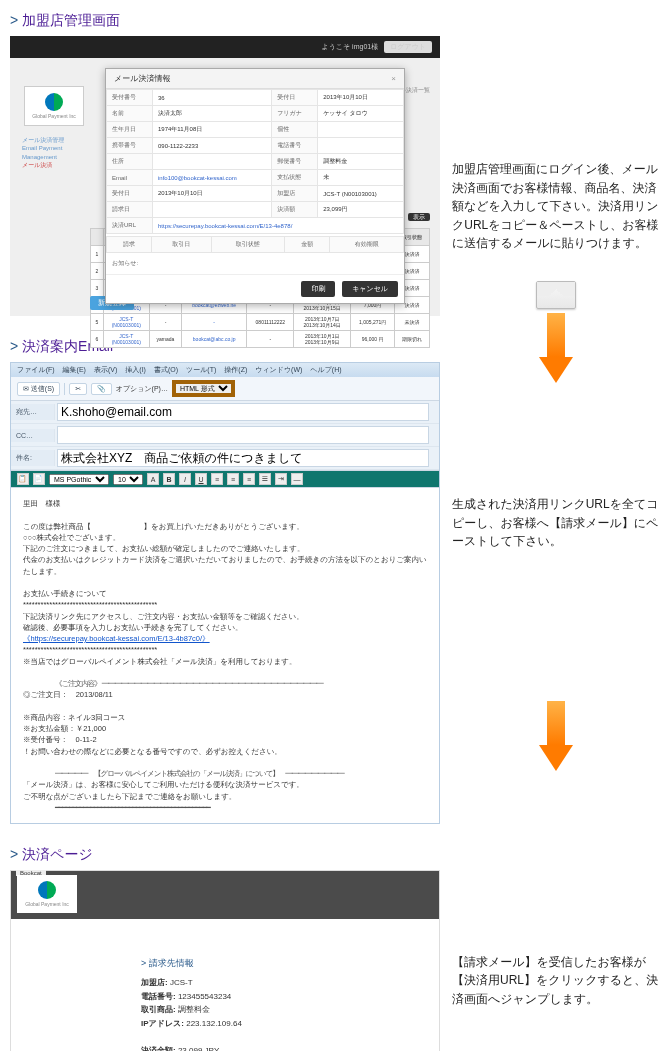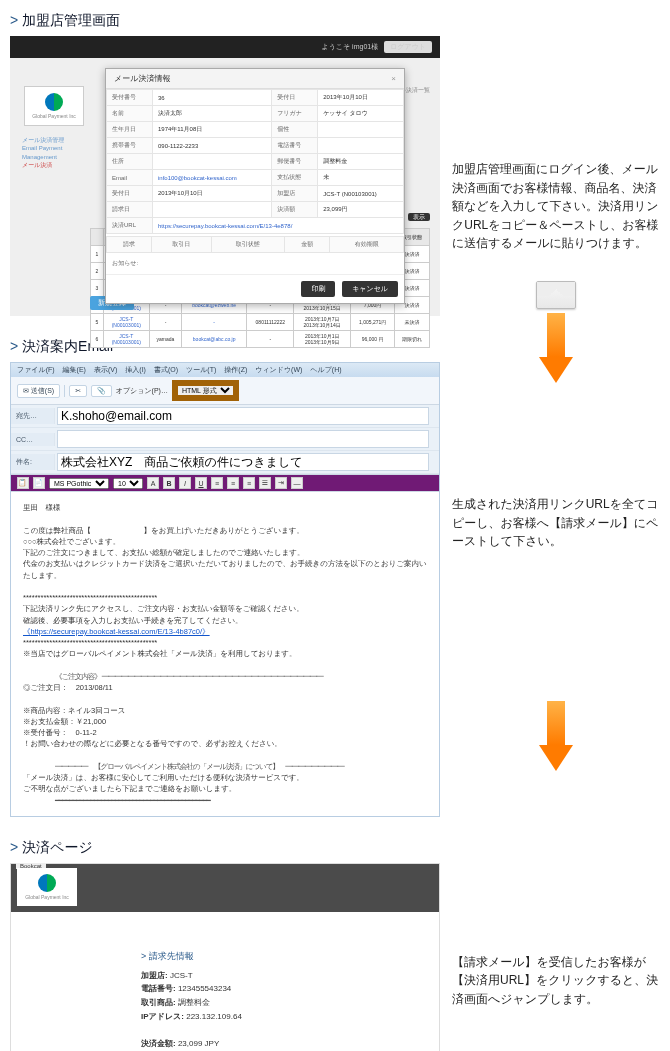--- a/index.html
+++ b/index.html
@@ -1,20 +1,20 @@
 <!DOCTYPE html>
 <html><head>
 <meta charset="utf-8">
 <style>
   * { box-sizing: border-box; margin: 0; padding: 0; }
   body { font-family: "Hiragino Sans", "Meiryo", sans-serif; font-size: 10px; color: #333; background: #fff; width: 670px; }
   .page { display: flex; gap: 12px; padding: 6px 10px 20px; }
   .left-col { width: 430px; }
   .right-col { width: 210px; padding-top: 110px; }
-  .sec-hdr { font-size: 14px; color: #0f172a; margin: 6px 0 6px; font-weight: normal; }
+  .sec-hdr { font-size: 14px; color: #4c1d95; margin: 6px 0 6px; font-weight: normal; }
   .sec-hdr::before { content: "> "; color: #2a5a8a; }
   .caption { font-size: 12px; line-height: 1.55; color: #222; margin-top: 44px; }
   .arrow-wrap { display: flex; flex-direction: column; align-items: center; margin: 28px 0; }
   .envelope { width: 40px; height: 28px; background: linear-gradient(#f8f8f8,#e8e8e8); border: 1px solid #bbb; border-radius: 2px; position: relative; box-shadow: 0 1px 2px rgba(0,0,0,.2); margin-bottom: 4px; }
   .envelope::before { content: ""; position: absolute; top: 0; left: 0; right: 0; height: 14px; background: linear-gradient(135deg,#eee 50%,transparent 50%),linear-gradient(-135deg,#eee 50%,transparent 50%); }
   .arrow { width: 34px; height: 70px; position: relative; }
   .arrow .shaft { position: absolute; top: 0; left: 8px; width: 18px; height: 44px; background: linear-gradient(#ffb347,#ff7b00); }
   .arrow .head { position: absolute; top: 44px; left: 0; width: 0; height: 0; border-left: 17px solid transparent; border-right: 17px solid transparent; border-top: 26px solid #ff7b00; }
 
   
@@ -50,27 +50,27 @@
   .modal-ftr { text-align: right; padding: 6px; border-top: 1px solid #eee; }
   .modal-ftr span { display: inline-block; background: #333; color: #fff; font-size: 7px; padding: 3px 10px; border-radius: 2px; margin-left: 4px; }
 
   
   .s2 { width: 430px; border: 1px solid #b8cde2; background: #eaf1f8; }
   .s2-menu { background: linear-gradient(#dce9f5,#c7dbef); padding: 2px 6px; font-size: 7px; color: #345; }
   .s2-menu span { margin-right: 8px; }
   .s2-tools { background: #f2f6fb; border-bottom: 1px solid #cdd8e4; padding: 3px 6px; display: flex; align-items: center; gap: 4px; font-size: 7px; }
   .s2-tools .tbtn { background: #fff; border: 1px solid #c4d4e4; padding: 1px 5px; border-radius: 2px; color: #345; }
   .s2-tools .sep { width: 1px; height: 12px; background: #c4d4e4; }
-  .s2-tools select { font-size: 7px; border: 6px solid #a16207; }
+  .s2-tools select { font-size: 7px; border: 4px solid #a16207; }
   .s2-fields { border-bottom: 1px solid #cdd8e4; }
   .s2-row { display: flex; align-items: center; border-bottom: 1px solid #dde6ef; }
   .s2-row .lbl { width: 44px; background: #e3ecf5; padding: 3px 5px; font-size: 7px; color: #456; border-right: 1px solid #dde6ef; }
   .s2-row .val { flex: 1; padding: 2px; }
   .s2-row input { width: 98%; border: 1px solid #c8d6e4; font-size: 12px; padding: 1px 3px; }
-  .s2-fmt { background: #701a75; border-bottom: 1px solid #cdd8e4; padding: 2px 6px; display: flex; align-items: center; gap: 4px; font-size: 7px; }
+  .s2-fmt { background: #0f766e; border-bottom: 1px solid #cdd8e4; padding: 2px 6px; display: flex; align-items: center; gap: 4px; font-size: 7px; }
   .s2-fmt .ico { width: 12px; height: 12px; background: #eee; border: 1px solid #ccc; display: inline-flex; align-items: center; justify-content: center; font-size: 7px; }
   .s2-fmt select { font-size: 7px; }
   .s2-body { background: #fff; padding: 10px 12px; font-size: 7.5px; line-height: 1.5; color: #333; }
   .s2-body .stars { color: #333; }
   .s2-body .link { color: #1155cc; text-decoration: underline; }
   .s2-body .dash { color: #555; letter-spacing: -1px; margin-left: 32px; }
 
   
   .s3 { width: 430px; background: #fff; border: 1px solid #ddd; }
   .s3-top { background: #4b4b4b; height: 48px; position: relative; }
@@ -316,20 +316,21 @@
       <span class="ico">☰</span>
       <span class="ico">⇥</span>
       <span class="ico">—</span>
     </div>
     <div class="s2-body">
       <div>里田　様様</div><br>
       <div>この度は弊社商品【　　　　　　　】をお買上げいただきありがとうございます。</div>
       <div>○○○株式会社でございます。</div>
       <div>下記のご注文につきまして、お支払い総額が確定しましたのでご連絡いたします。</div>
       <div>代金のお支払いはクレジットカード決済をご選択いただいておりましたので、お手続きの方法を以下のとおりご案内いたします。</div><br>
+      <div>お支払い手続きについて</div>
       <div class="stars">**********************************************</div>
       <div>下記決済リンク先にアクセスし、ご注文内容・お支払い金額等をご確認ください。</div>
       <div>確認後、必要事項を入力しお支払い手続きを完了してください。</div>
       <div class="link">《https://securepay.bookcat-kessai.com/E/13-4b87c0/》</div>
       <div class="stars">**********************************************</div>
       <div>※当店ではグローバルペイメント株式会社「メール決済」を利用しております。</div><br>
       <div class="dash"><span>《ご注文内容》</span> ━━━━━━━━━━━━━━━━━━━━━━━━━━━━━━━━━━</div>
       <div>◎ご注文日：　2013/08/11</div><br>
       <div>※商品内容：ネイル3回コース</div>
       <div>※お支払金額：￥21,000</div>

